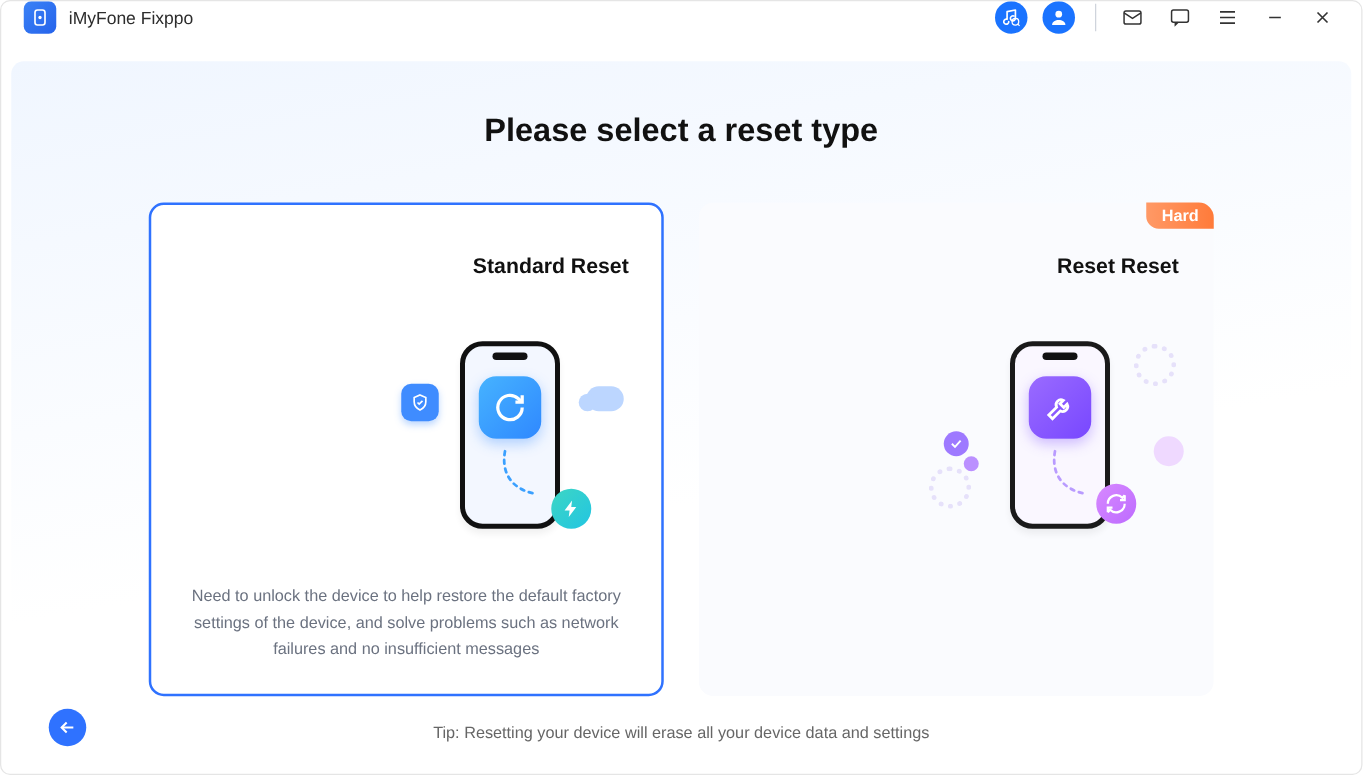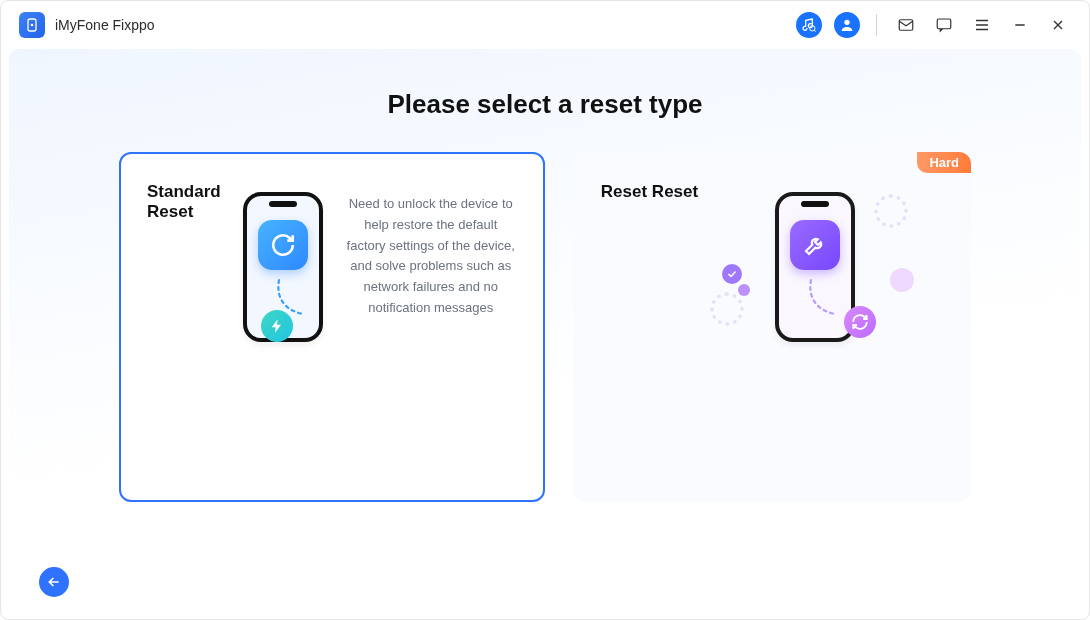--- a/index.html
+++ b/index.html
@@ -10,24 +10,24 @@
       background: #fff;
       border: 1px solid #e5e5e5;
       border-radius: 8px;
       overflow: hidden;
       position: relative;
     }
 
     
     .titlebar {
       display: flex;
-      align-items: center;
+      align-items: flex-start;
       justify-content: space-between;
       height: 48px;
-      padding: 12px 18px;
+      padding: 0 18px;
       border-bottom: 1px solid transparent;
     }
     .titlebar-left { display: flex; align-items: center; gap: 10px; }
     .app-logo {
       width: 26px; height: 26px;
       border-radius: 6px;
       background: linear-gradient(135deg, #3b82f6, #2563eb);
       display:flex; align-items:center; justify-content:center;
     }
     .app-logo svg { width: 16px; height: 16px; }
@@ -56,52 +56,54 @@
       background: linear-gradient(170deg, #f0f6ff 0%, #ffffff 60%, #ffffff 100%);
       display: flex;
       flex-direction: column;
       align-items: center;
       padding: 40px 110px 20px 110px;
     }
     .page-title {
       font-size: 26px;
       font-weight: 700;
       color: #111;
-      margin-bottom: 32px;
+      margin-bottom: 42px;
     }
 
     .cards {
       display: flex;
       gap: 28px;
       width: 100%;
     }
     .card {
       flex: 1;
       position: relative;
       border-radius: 12px;
       padding: 28px 26px 26px 26px;
       display: flex;
-      align-items: flex-start;
+      flex-direction: column;
+      align-items: flex-end;
       cursor: pointer;
       min-height: 350px;
       gap: 22px;
     }
     .card.selected {
       background: #fff;
       border: 2px solid #2f72ff;
     }
     .card.unselected {
       background: #fafbfe;
       border: 2px solid transparent;
     }
     .card-title {
       font-size: 17px;
       font-weight: 700;
       color: #111;
       margin-bottom: 18px;
+      margin-top: 11px;
     }
     .card-illustration {
       width: 190px; height: 170px;
       position: relative;
       display:flex; align-items:center; justify-content:center;
     }
     .card-desc {
       margin-top: 12px;
       font-size: 13px;
       line-height: 1.6;
@@ -274,21 +276,21 @@
                 <path d="M8 2c-3 16 4 30 24 34" stroke="#3aa0ff" stroke-width="2.2" fill="none" stroke-dasharray="3 4" stroke-linecap="round"></path>
               </svg>
           </div>
         </div>
         <div class="arrow-end-circle arrow-end-blue">
           <svg width="16" height="16" viewBox="0 0 24 24" fill="#fff">
               <path d="M13 2 4 14h6l-1 8 9-12h-6l1-8z"></path>
             </svg>
         </div>
       </div>
-      <div class="card-desc">Need to unlock the device to help restore the default factory settings of the device, and solve problems such as network failures and no notification messages</div>
+      <div class="card-desc">Need to unlock the device to help restore the default factory settings of the device, and solve problems such as network failures and no insufficient messages</div>
     </div>
 
     <div class="card unselected">
       <div class="badge">Hard</div>
       <div class="card-title">Reset Reset</div>
       <div class="card-illustration">
         <div class="deco-gear gear-tr"></div>
         <div class="deco-gear gear-bl"></div>
         <div class="deco-dot dot1"></div>
         <div class="deco-dot dot2"></div>
@@ -322,14 +324,15 @@
 
   </div>
 
   <div class="footer">
     <div class="back-btn">
       <svg width="16" height="16" viewBox="0 0 24 24" fill="none" stroke="#fff" stroke-width="2.5">
           <path d="M19 12H5"></path>
           <path d="m11 18-6-6 6-6"></path>
         </svg>
     </div>
+    <div class="footer-tip">Tip: Resetting your device will erase all your device data and settings</div>
   </div>
 </div>
 
 </body></html>

